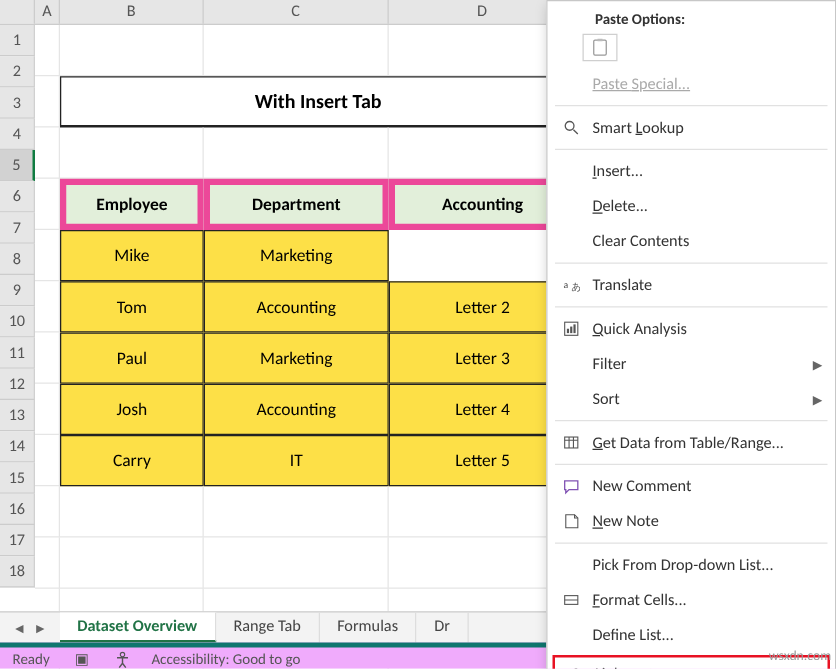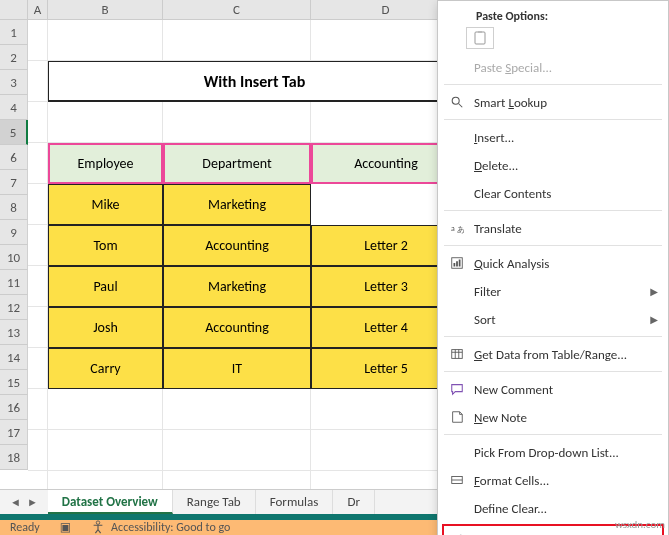--- a/index.html
+++ b/index.html
@@ -25,42 +25,42 @@
     .cell { border-right: 1px solid #e5e5e5; border-bottom: 1px solid #e5e5e5; height: 100%; display: flex; align-items: center; justify-content: center; padding: 0 4px; }
     
     .cA { width: 20px; }
     .cB { width: 115px; }
     .cC { width: 148px; }
     .cD { width: 150px; }
     .cE { width: 60px; }
     
     .title-cell { flex: 0 0 413px; border: 1px solid #222; border-bottom: 2px solid #222; font-weight: bold; font-size: 16px; justify-content: center; }
     
-    .th { background: #e2efda; border: 2px solid #ec4899; font-weight: normal; font-size: 14px; }
+    .th { background: #e2efda; border: 5px solid #ec4899; font-weight: bold; font-size: 14px; }
     .td { background: #fde047; border: 1px solid #222; font-size: 14px; }
     .sel-cell { outline: 2px solid #107c41; outline-offset: -1px; margin-top: 48px; }
     
     .tab-bar { position: absolute; bottom: 21px; left: 0; right: 0; height: 25px; display: flex; align-items: center; background: #f3f3f3; border-top: 1px solid #ccc; }
     .tab-nav { display: flex; gap: 6px; padding: 0 10px; color: #666; font-size: 11px; }
     .tab-nav span { cursor: pointer; }
     .tabs { display: flex; }
     .tab { padding: 0 14px; height: 24px; line-height: 24px; border-right: 1px solid #ddd; font-size: 13px; color: #444; cursor: pointer; }
     .tab.active { background: #fff; color: #217346; font-weight: 600; border-bottom: 2px solid #217346; }
     
-    .status-bar { position: absolute; bottom: 0; left: 0; right: 0; height: 21px; background: #fdba74; border-top: 6px solid #0f766e; display: flex; align-items: flex-start; gap: 20px; padding: 0 10px; font-size: 12px; color: #555; }
-    .acc { display: flex; align-items: center; gap: 6px; }
+    .status-bar { position: absolute; bottom: 0; left: 0; right: 0; height: 21px; background: #f0abfc; border-top: 4px solid #0f766e; display: flex; align-items: flex-end; gap: 20px; padding: 0 10px; font-size: 12px; color: #555; }
+    .acc { display: flex; align-items: center; gap: 16px; }
     
     .context-menu {
       position: absolute; top: 0; right: 0; width: 232px;
       background: #fff; border: 1px solid #c7c7c7; box-shadow: 2px 4px 10px rgba(0,0,0,.25);
       padding: 4px 0; font-size: 13px; color: #333;
     }
     .cm-section-label { padding: 4px 8px 2px 38px; font-weight: 600; font-size: 12px; }
     .cm-item { display: flex; align-items: center; padding: 0 10px 0 8px; height: 28px; cursor: pointer; position: relative; }
-    .cm-item.disabled { color: #aaa; cursor: default; }
+    .cm-item.disabled { color: #aaa; cursor: default; text-decoration: underline; }
     .cm-icon { width: 22px; display: flex; justify-content: center; align-items: center; font-size: 14px; color: #555; }
     .cm-label { flex: 1; padding-left: 6px; }
     .cm-arrow { font-size: 10px; color: #666; }
     .cm-sep { height: 1px; background: #e1e1e1; margin: 3px 6px; }
     .cm-u { text-decoration: underline; }
     .cm-large-icon { width: 28px; height: 22px; margin-left: 28px; border: 1px solid #cfcfcf; display: flex; align-items: center; justify-content: center; color: #888; font-size: 13px; }
     .link-hl { border: 2px solid #e81123; margin: 2px 4px 2px 4px; padding-left: 4px; padding-right: 6px; height: 30px; }
     
     .watermark { position: absolute; right: 4px; bottom: 4px; font-size: 11px; color: #999; }
     svg { display: block; }
@@ -361,21 +361,21 @@
     <div class="cm-icon">
       <svg width="14" height="14" viewBox="0 0 16 16">
           <rect x="2" y="4" width="12" height="8" fill="none" stroke="#555"></rect>
           <line x1="2" y1="8" x2="14" y2="8" stroke="#555"></line>
         </svg>
     </div>
     <div class="cm-label"><span class="cm-u">F</span>ormat Cells...</div>
   </div>
   <div class="cm-item">
     <div class="cm-icon"></div>
-    <div class="cm-label">Define Clear...</div>
+    <div class="cm-label">Define List...</div>
   </div>
   <div class="cm-item link-hl">
     <div class="cm-icon">
       <svg width="15" height="15" viewBox="0 0 16 16">
           <path d="M6 10a3 3 0 010-4l2-2a3 3 0 014 4M10 6a3 3 0 010 4l-2 2a3 3 0 01-4-4" fill="none" stroke="#444" stroke-width="1.3"></path>
         </svg>
     </div>
     <div class="cm-label">Link</div>
     <div class="cm-arrow">▶</div>
   </div>

